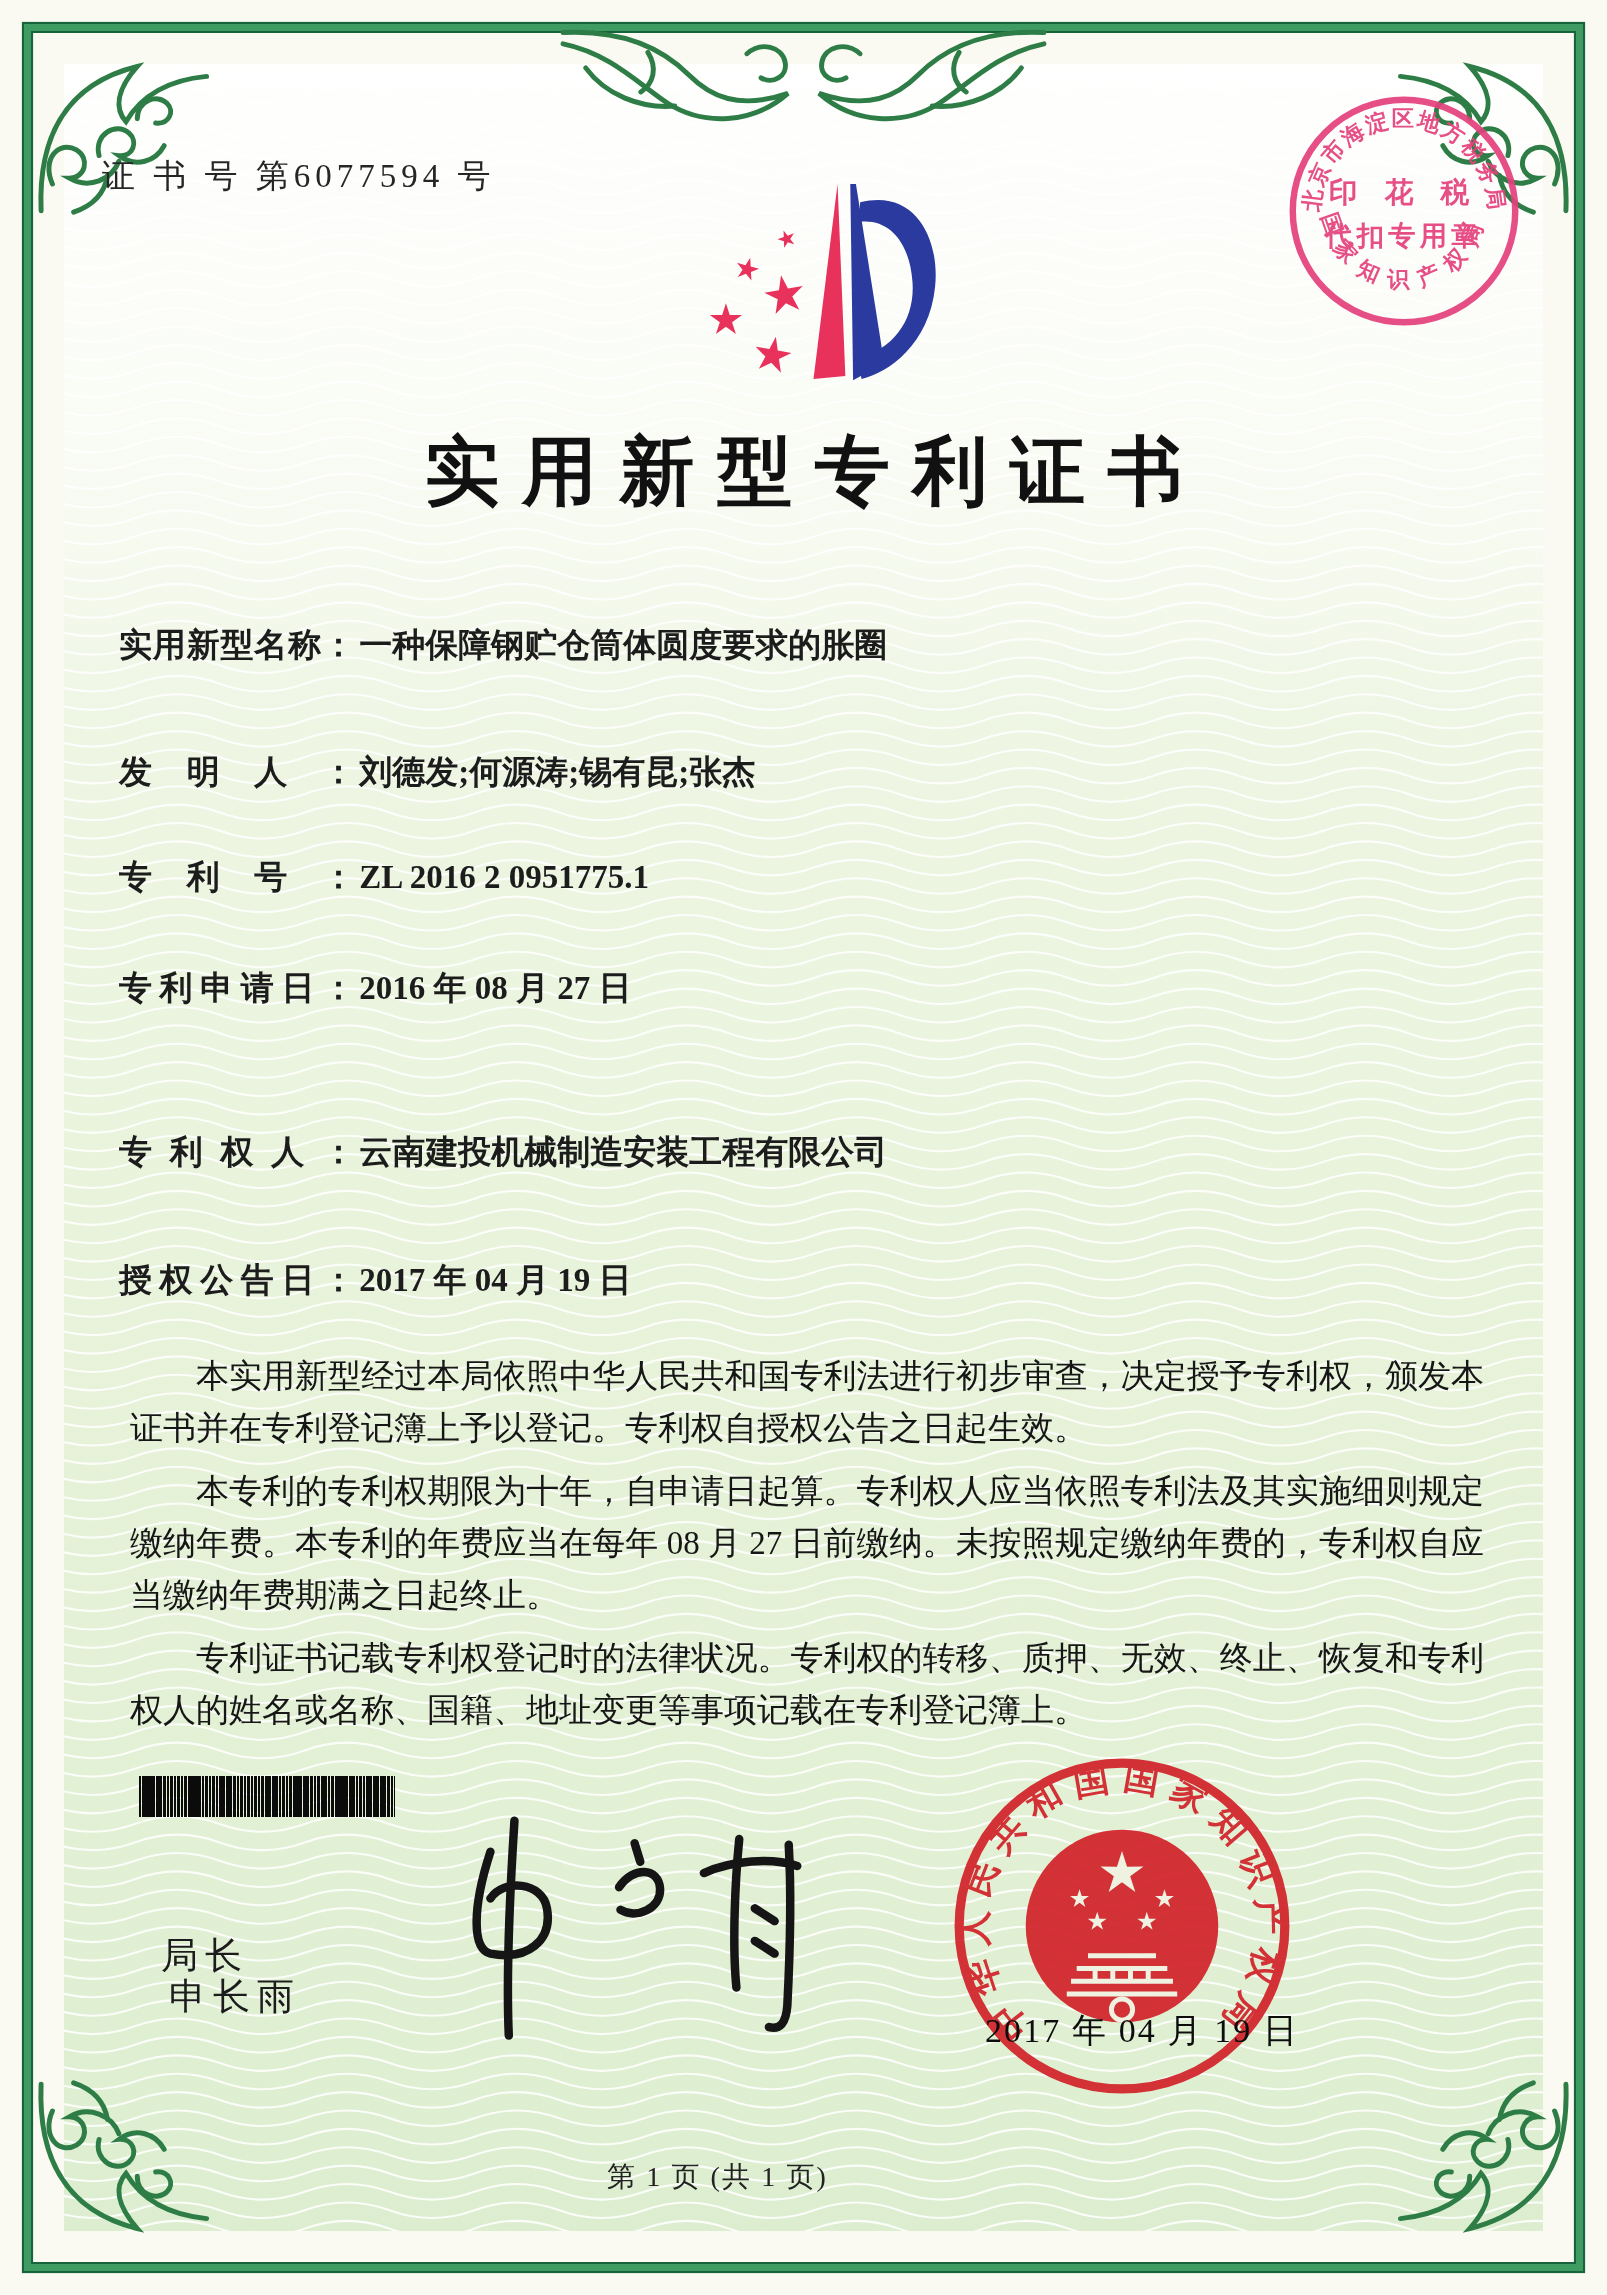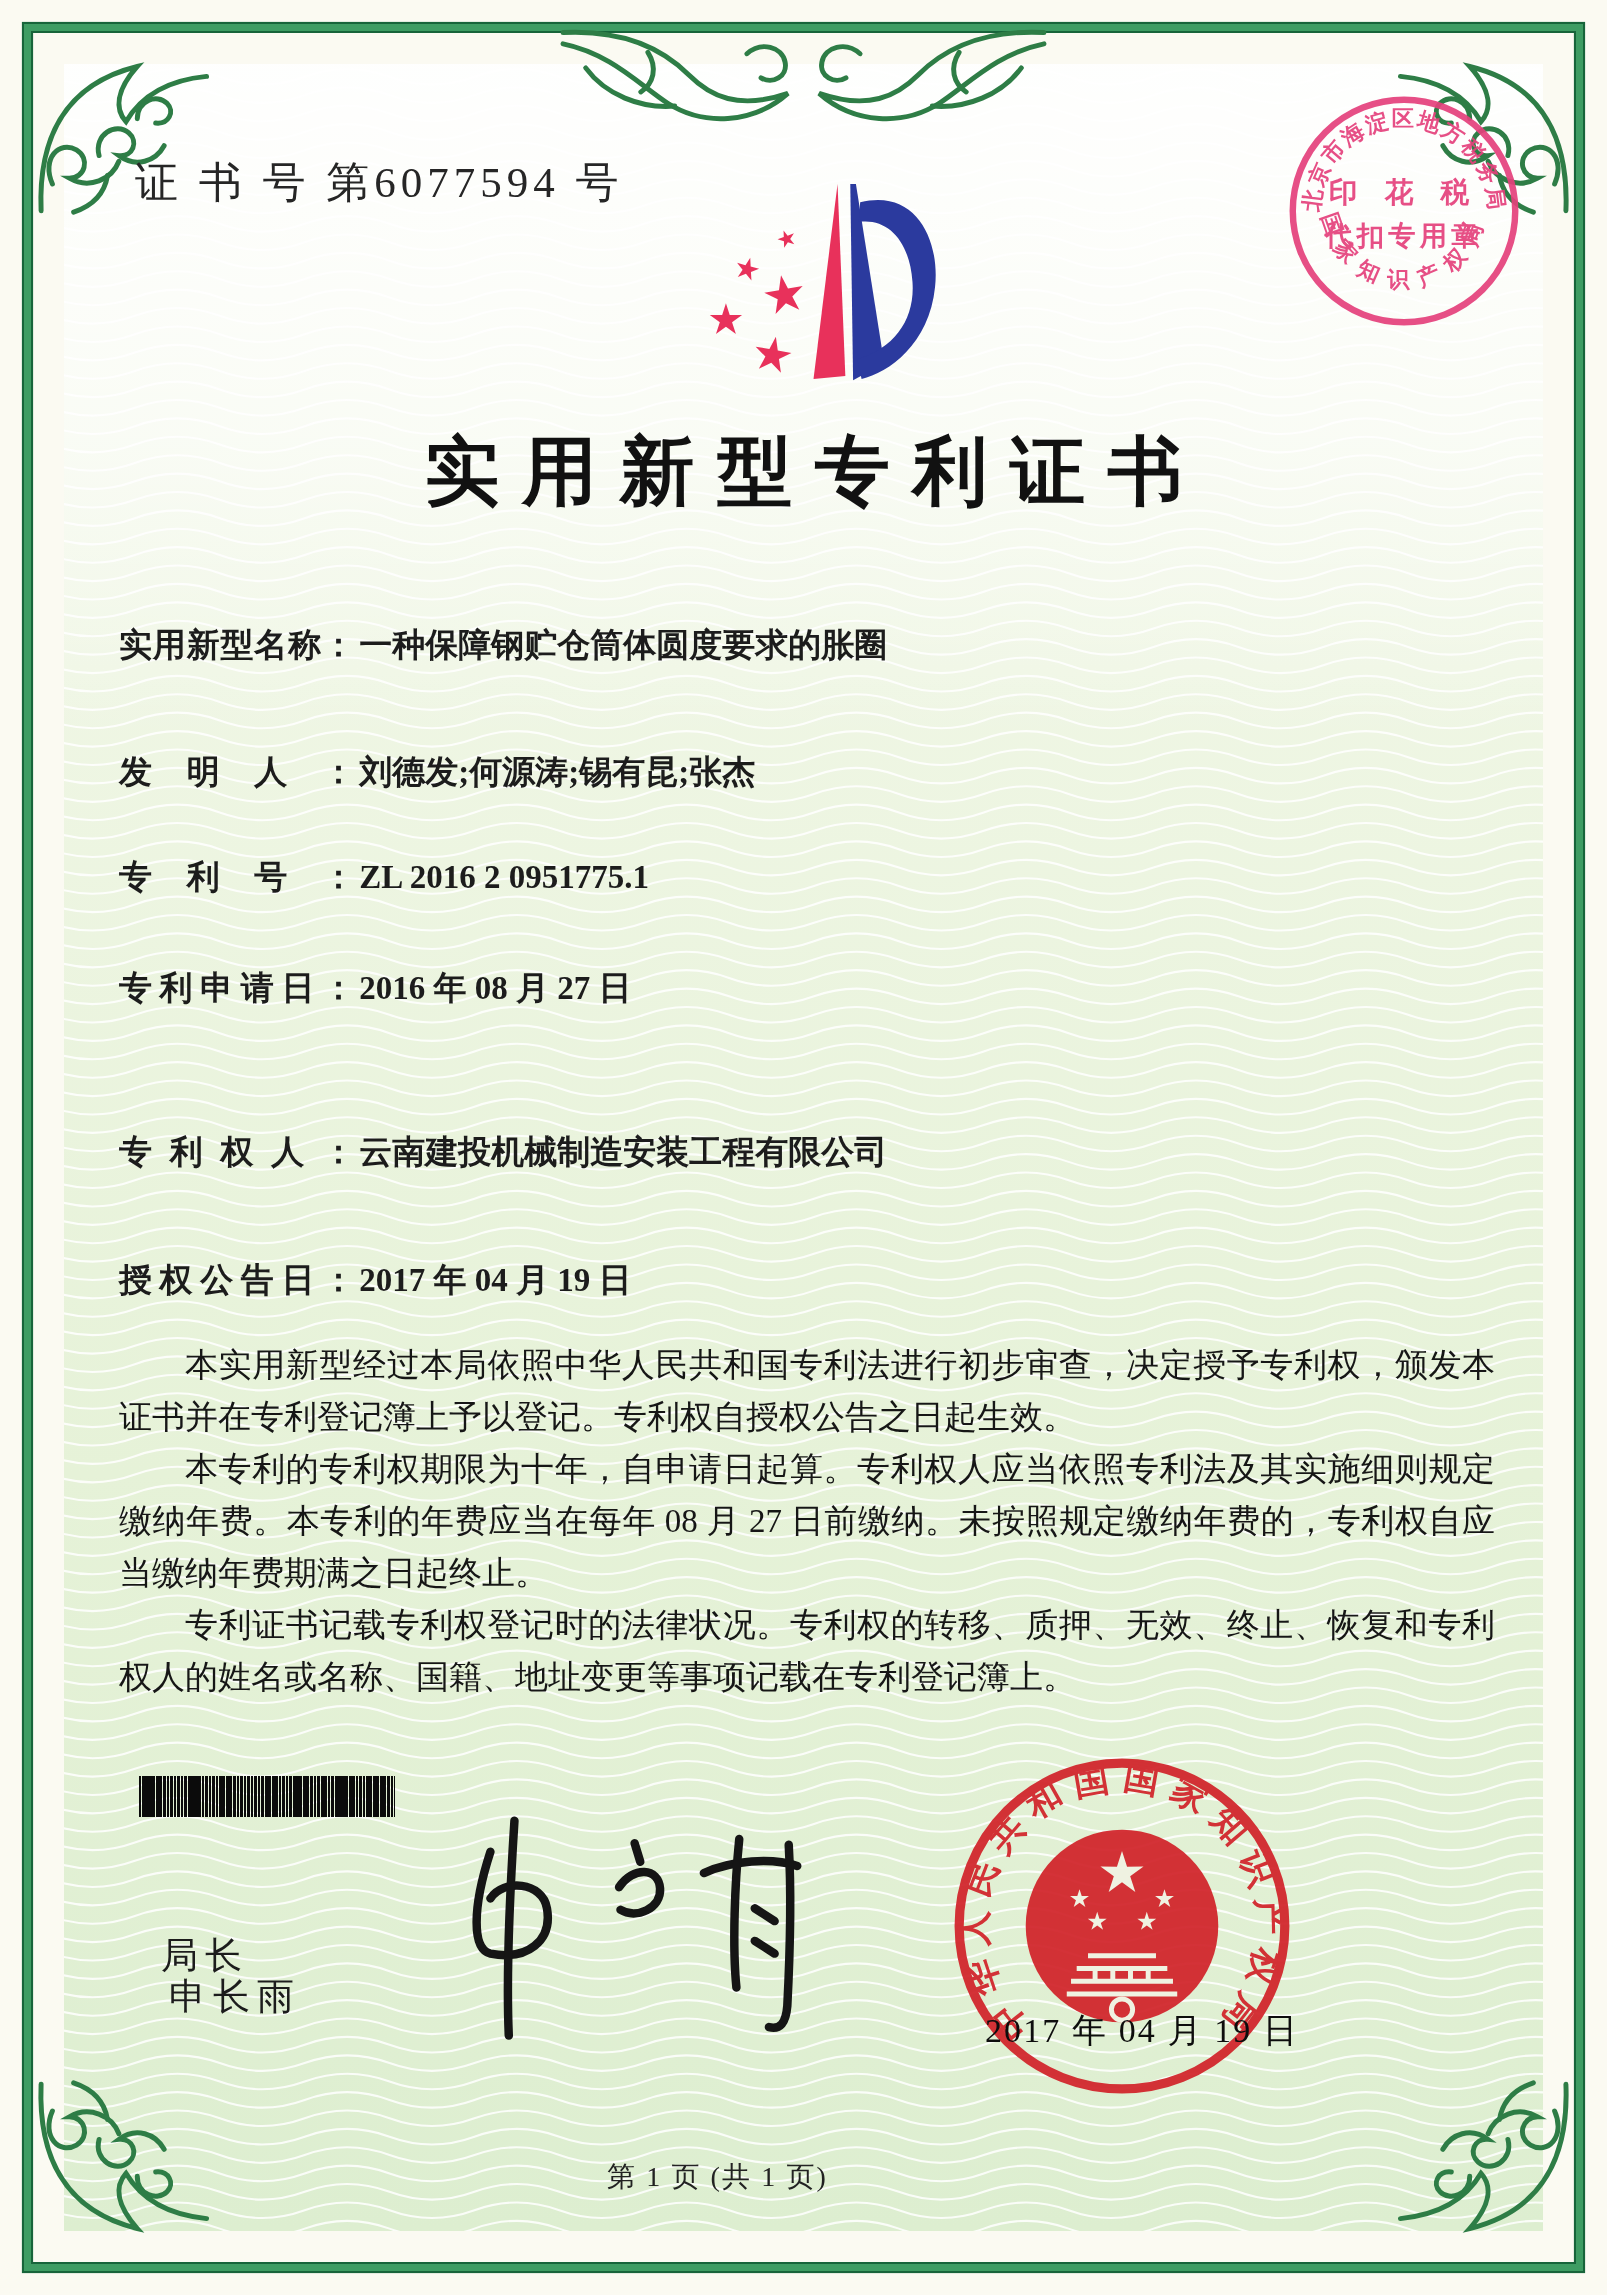--- a/index.html
+++ b/index.html
@@ -17,36 +17,36 @@
     position:absolute;inset:33px;overflow:hidden;
     background:linear-gradient(180deg,#f9fbf1 0%,#eff6e4 28%,#e6f2d8 65%,#ddeed0 100%);
   }
   .waves{position:absolute;left:0;top:0;}
   .top-lighten{
     position:absolute;left:0;top:0;width:100%;height:672px;
     background:linear-gradient(180deg,rgba(255,255,255,.92) 0%,rgba(255,255,255,.55) 55%,rgba(255,255,255,0) 100%);
   }
   .ornaments{position:absolute;left:0;top:0;pointer-events:none;}
   
-  .cert-number{position:absolute;left:135px;top:154px;font-size:43px;letter-spacing:5px;color:#262626;}
+  .cert-number{position:absolute;left:102px;top:154px;font-size:33px;letter-spacing:5px;color:#262626;}
   .logo{position:absolute;left:668px;top:174px;}
   .tax-stamp{position:absolute;left:1282px;top:89px;opacity:.92;}
   .title{
     position:absolute;left:0;right:0;top:402px;text-align:center;
     font-size:75px;font-weight:bold;letter-spacing:22.6px;padding-left:22.6px;color:#111;margin-top:20px;
   }
   .field{position:absolute;left:119px;width:1379px;font-size:33px;white-space:nowrap;font-weight:bold;}
   .field-label{display:inline-block;width:236px;text-align:justify;text-align-last:justify;}
   .field-value{padding-left:4.2px;}
   .f0{top:623px}.f1{top:750px}.f2{top:855px}.f3{top:966px}.f4{top:1130px}.f5{top:1258px}
   .body-text{
     position:absolute;left:119px;top:1339px;width:1376px;
     font-size:33px;line-height:52px;text-align:justify;color:#161616;
   }
-  .body-text p{margin:0;text-indent:66px;}
+  .body-text p{margin:11px;text-indent:66px;}
   .barcode{
     position:absolute;left:139px;top:1776px;width:256px;height:41px;
     background:
       repeating-linear-gradient(90deg,#0b0b0b 0 2.1px,transparent 2.1px 3.5px),
       repeating-linear-gradient(90deg,#0b0b0b 0 1.4px,transparent 1.4px 6.4px),
       repeating-linear-gradient(90deg,#0b0b0b 0 0.7px,transparent 0.7px 9.2px);
   }
   .officer-title{position:absolute;left:161px;top:1883px;font-size:37px;letter-spacing:7px;margin-top:48px;}
   .officer-name{position:absolute;left:169px;top:1972px;font-size:37px;letter-spacing:7px;}
   .signature{position:absolute;left:407px;top:1802px;}

